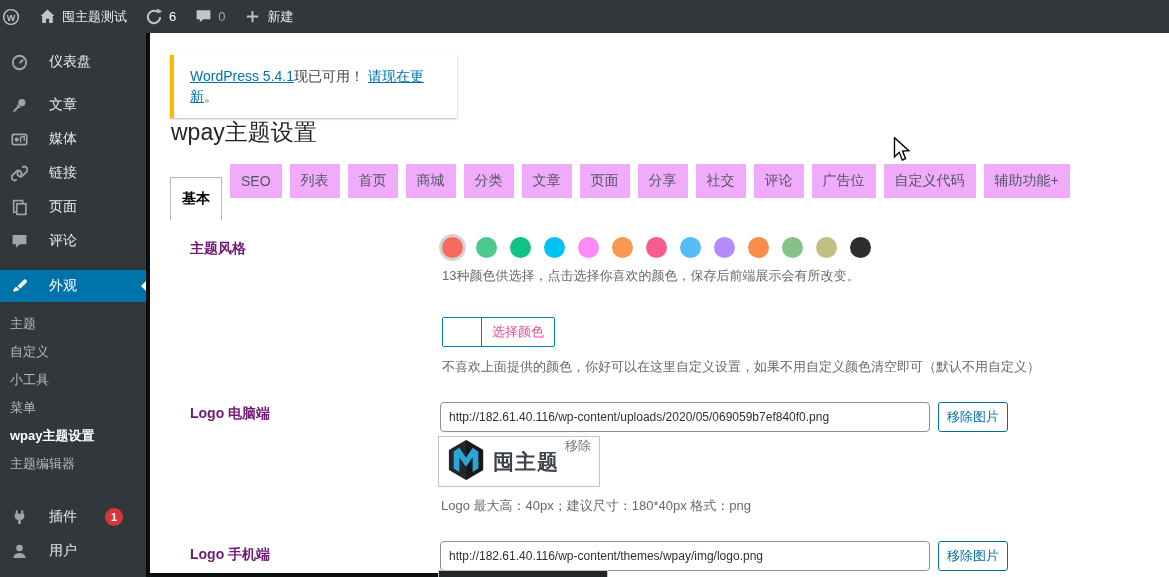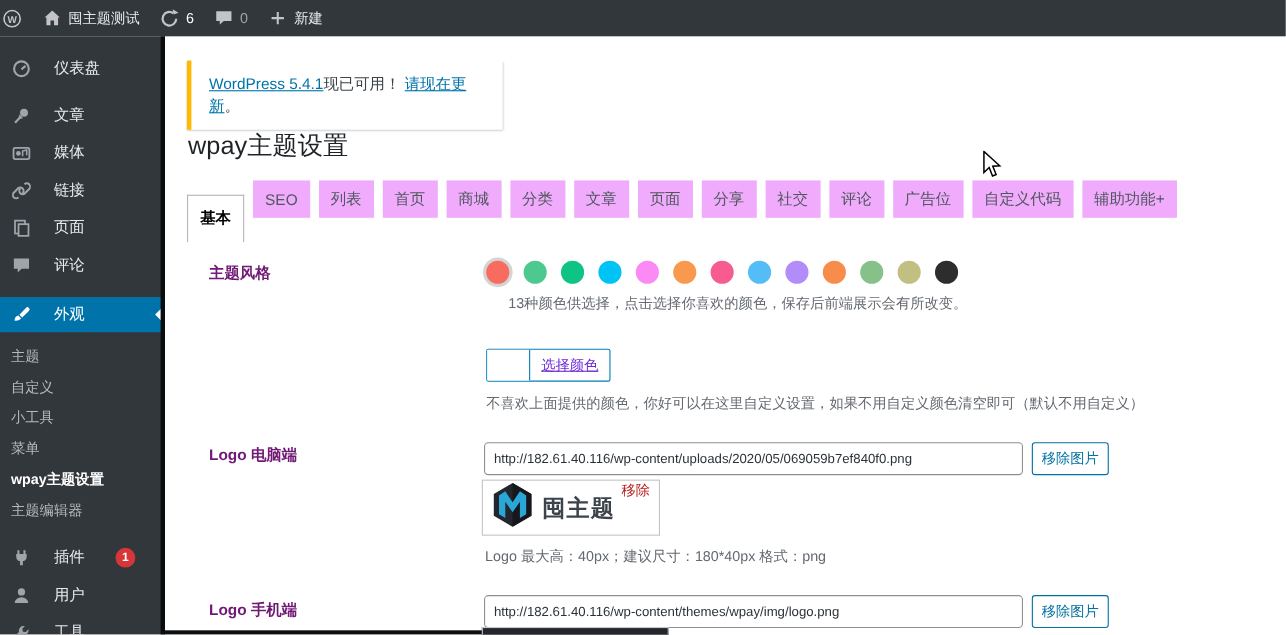--- a/index.html
+++ b/index.html
@@ -20,21 +20,21 @@
              background:#32373c; z-index:20; }
   .sidebar-edge { position:absolute; right:0; top:0; bottom:0; width:4px; background:#0b0c0d; }
   .menu-item { position:relative; display:flex; align-items:center; gap:21px; height:34px;
                padding-left:10px; color:#e8eaed; font-size:14px; cursor:pointer; }
   .mi-icon { width:18px; height:18px; display:flex; align-items:center; justify-content:center;
              color:#a0a5aa; flex:none; }
   .menu-item.active { background:#0073aa; color:#fff; height:32px; }
   .menu-item.active .mi-icon { color:#fff; }
   .menu-item.active::after { content:""; position:absolute; right:0; top:50%; margin-top:-9px;
                border:9px solid transparent; border-right-color:#fff; }
-  .mt12 { margin-top:12px; } .mt9 { margin-top:9px; } .mt2 { margin-top:2px; }
+  .mt12 { margin-top:12px; } .mt9 { margin-top:9px; } .mt2 { margin-top:12px; }
   .submenu { padding:8px 0 10px; }
   .submenu-item { height:28px; display:flex; align-items:center; padding-left:10px;
                   font-size:13px; color:#b4b9be; cursor:pointer; }
   .submenu-item.current { color:#fff; font-weight:bold; }
   .badge { margin-left:7px; min-width:14px; height:18px; border-radius:9px; background:#d63638;
            color:#fff; font-size:11px; display:flex; align-items:center; justify-content:center;
            padding:0 2px; font-weight:bold; }
 
   
   .content { position:absolute; left:150px; top:33px; right:0; bottom:0; background:#fff; }
@@ -54,44 +54,44 @@
                 border-bottom:none; color:#000; font-weight:bold; }
 
   .field-label { position:absolute; left:40px; font-size:14px; font-weight:bold; color:#701a75; }
   .lbl-theme { top:207px; } .lbl-logo-pc { top:372px; } .lbl-logo-mobile { top:513px; }
 
   .dots { position:absolute; left:292px; top:204px; display:flex; gap:13px; align-items:center; }
   .dot { width:21px; height:21px; border-radius:50%; cursor:pointer; flex:none; }
   .dot.selected { box-shadow:0 0 0 3px #d4d4d4; }
 
   .hint { position:absolute; font-size:13px; color:#646970; }
-  .hint-colors { left:292px; top:234px;margin-left:20px; }
+  .hint-colors { left:292px; top:234px; }
   .hint-custom { left:292px; top:325px; }
   .hint-logo   { left:291px; top:464px; }
 
   .color-picker { position:absolute; left:292px; top:284px; display:flex; height:28px;
                   border:1px solid #007cba; border-radius:2px; background:#fff; cursor:pointer; }
   .cp-swatch { width:38px; border-right:1px solid #007cba; background:#fff; }
-  .cp-label { display:flex; align-items:center; padding:0 10px; font-size:13px; color:#6d28d9;text-decoration:underline; }
+  .cp-label { display:flex; align-items:center; padding:0 10px; font-size:13px; color:#ec4899; }
 
   .url-input { position:absolute; left:290px; width:472px; height:28px; border:1px solid #8c8f94;
                border-radius:4px; padding:0 8px; font-size:12px; color:#2c3338;
                font-family:"Liberation Sans", sans-serif; background:#fff; }
   .inp-pc { top:369px; } .inp-mobile { top:508px; }
 
   .remove-btn { position:absolute; left:788px; width:70px; height:30px; border:1px solid #0071a1;
                 border-radius:3px; background:#fff; color:#0071a1; font-size:13px;
                 font-family:"Liberation Sans", sans-serif; cursor:pointer; }
   .btn-pc { top:369px; } .btn-mobile { top:508px; }
 
   .logo-preview { position:absolute; left:288px; top:403px; width:152px; height:49px;
                   border:1px solid #c3c4c7; display:flex; align-items:center; padding-left:8px;
                   gap:8px; background:#fff; }
   .logo-text { font-size:21px; font-weight:bold; color:#3c434a; letter-spacing:1px; }
-  .remove-link { position:absolute; left:415px; top:404px; font-size:13px; color:#b91c1c;
+  .remove-link { position:absolute; left:415px; top:404px; font-size:13px; color:#737373;
                  cursor:pointer; }
 
   .bottom-strip { position:absolute; left:0; top:540px; width:458px; height:4px; background:#0e0f10; }
   .mobile-preview { position:absolute; left:288px; top:537px; width:168px; height:7px;
                     border:1px solid #c3c4c7; border-bottom:none; background:#23262b; }
 
   .cursor { position:absolute; left:743px; top:104px; z-index:40; pointer-events:none; }
 </style>
 </head>
 <body>

